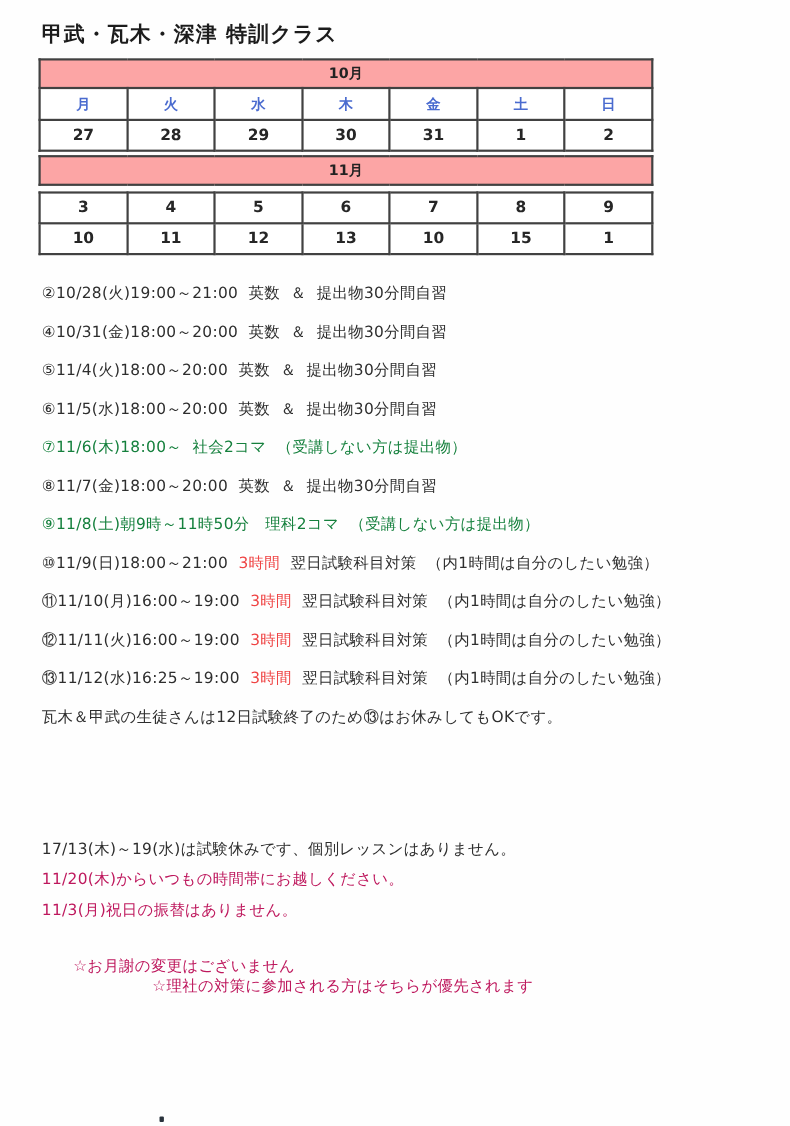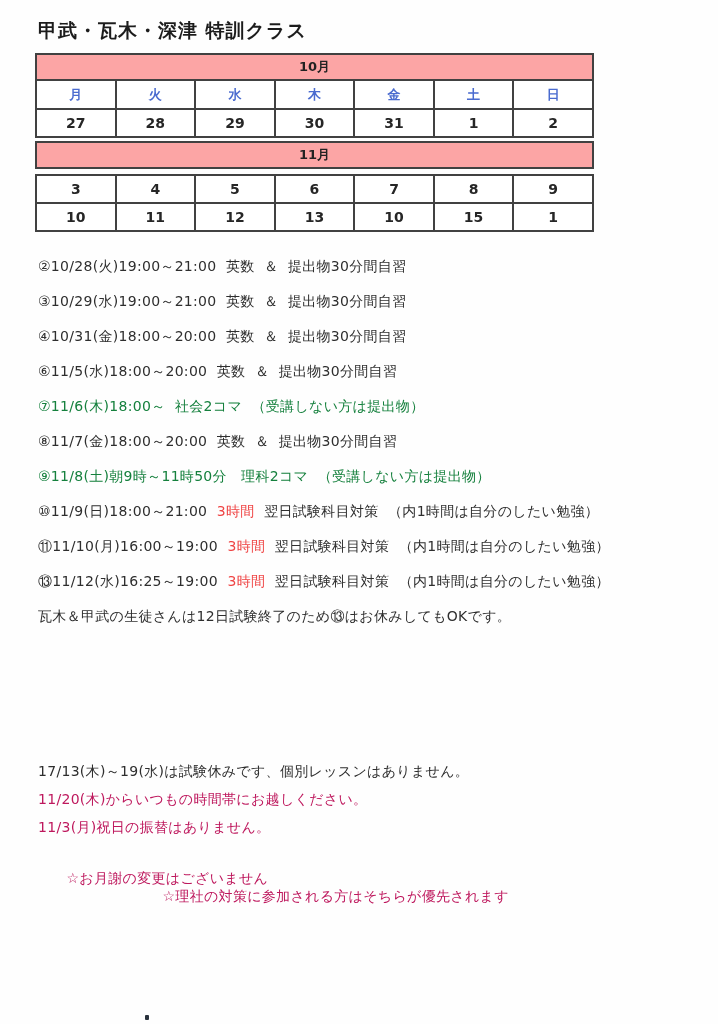--- a/index.html
+++ b/index.html
@@ -40,21 +40,21 @@
   .entries{position:absolute;left:38px;top:258px;font-size:14px;}
   .entry{height:35px;white-space:pre;letter-spacing:.3px;}
   .red-line{color:#15803d;}
   .red-seg{color:#ef4444;}
   .closing{color:#2e2e2e;}
 
   .notes{position:absolute;left:38px;top:763px;font-size:14px;}
   .note{height:28px;white-space:pre;letter-spacing:.3px;}
   .note-red{color:#be185d;}
   .star-row{margin-top:7px;}
-  .star-b{margin-left:96px;}
+  .star-b{margin-left:72px;}
 
   .speck{position:absolute;width:4px;height:5px;background:#29323c;border-radius:1px;}
 </style>
 </head>
 <body>
 
 <div class="page">
 
   <div class="title">甲武・瓦木・深津 特訓クラス</div>
 
@@ -114,28 +114,29 @@
         <td>15</td>
         <td class="rd">1</td>
       </tr>
     </tbody>
       </table>
 
   </div>
 
   <div class="entries">
     <div class="entry"><span>②10/28(火)19:00～21:00  英数  ＆  提出物30分間自習</span></div>
-    <div class="entry"><span>③10/29(水)19:00～21:00  英数  ＆  提出物30分間自習</span></div>
     <div class="entry"><span>④10/31(金)18:00～20:00  英数  ＆  提出物30分間自習</span></div>
+    <div class="entry"><span>⑤11/4(火)18:00～20:00  英数  ＆  提出物30分間自習</span></div>
     <div class="entry"><span>⑥11/5(水)18:00～20:00  英数  ＆  提出物30分間自習</span></div>
     <div class="entry red-line"><span>⑦11/6(木)18:00～  社会2コマ  （受講しない方は提出物）</span></div>
     <div class="entry"><span>⑧11/7(金)18:00～20:00  英数  ＆  提出物30分間自習</span></div>
     <div class="entry red-line"><span>⑨11/8(土)朝9時～11時50分   理科2コマ  （受講しない方は提出物）</span></div>
     <div class="entry"><span>⑩11/9(日)18:00～21:00  </span><span class="red-seg">3時間</span><span>  翌日試験科目対策  （内1時間は自分のしたい勉強）</span></div>
     <div class="entry"><span>⑪11/10(月)16:00～19:00  </span><span class="red-seg">3時間</span><span>  翌日試験科目対策  （内1時間は自分のしたい勉強）</span></div>
+    <div class="entry"><span>⑫11/11(火)16:00～19:00  </span><span class="red-seg">3時間</span><span>  翌日試験科目対策  （内1時間は自分のしたい勉強）</span></div>
     <div class="entry"><span>⑬11/12(水)16:25～19:00  </span><span class="red-seg">3時間</span><span>  翌日試験科目対策  （内1時間は自分のしたい勉強）</span></div>
     <div class="entry closing"><span>瓦木＆甲武の生徒さんは12日試験終了のため⑬はお休みしてもOKです。</span></div>
   </div>
 
   <div class="notes">
     <div class="note">17/13(木)～19(水)は試験休みです、個別レッスンはありません。</div>
     <div class="note note-red">11/20(木)からいつもの時間帯にお越しください。</div>
     <div class="note note-red">11/3(月)祝日の振替はありません。</div>
     <div class="note note-red star-row">
       <span>☆お月謝の変更はございません</span>

